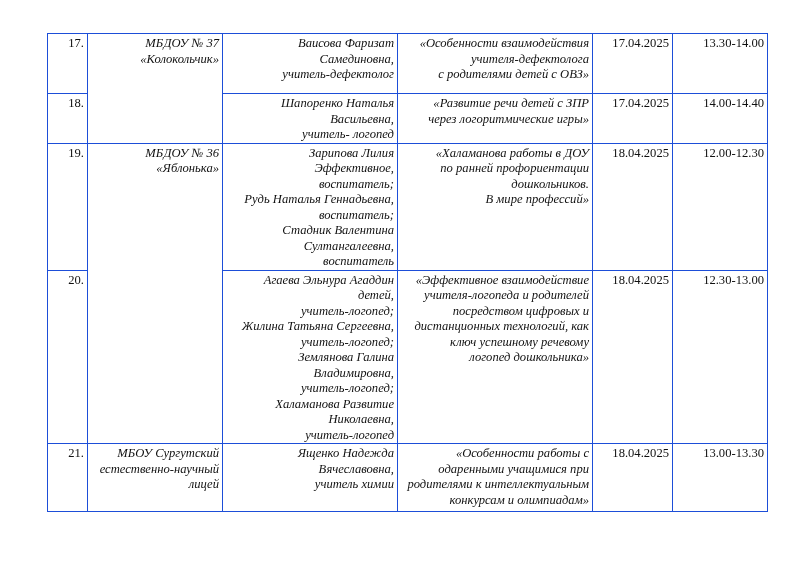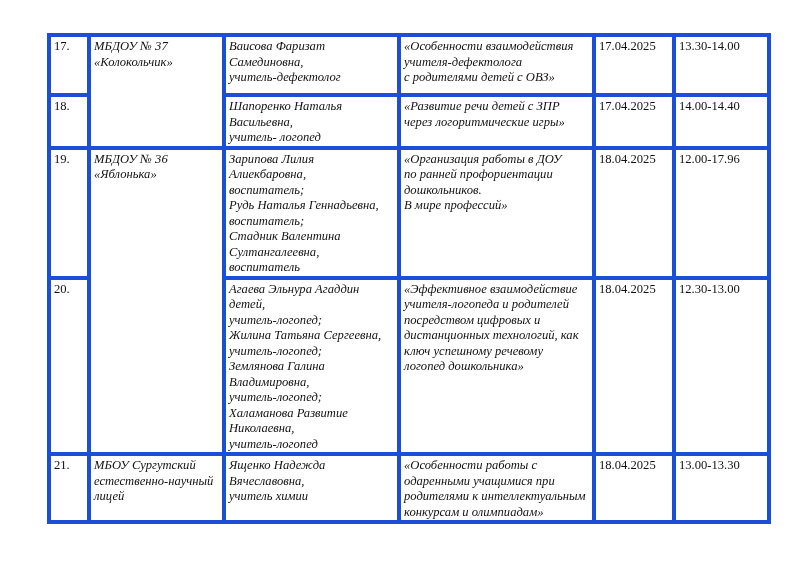--- a/index.html
+++ b/index.html
@@ -1,20 +1,20 @@
 <!DOCTYPE html>
 <html><head>
 <meta charset="utf-8">
 <style>
   html, body { margin: 0; padding: 0; background: #ffffff; }
   body { width: 800px; height: 566px; position: relative; overflow: hidden;
          font-family: "Liberation Serif", "DejaVu Serif", serif; color: #111; }
   table.sched { position: absolute; left: 47px; top: 33px; border-collapse: collapse;
                 table-layout: fixed; width: 720px; font-size: 12.6px; line-height: 15.5px; }
-  table.sched td { border: 4px solid #1d4ed8; vertical-align: top; text-align: left;
+  table.sched td { border: 1px solid #1d4ed8; vertical-align: top; text-align: right;
                    padding: 2px 3px 0 3px; }
   .line { display: block; white-space: nowrap; font-style: italic; }
   td.num { text-align: center; }
 </style>
 </head>
 <body>
 
 <table class="sched">
   <colgroup>
     <col style="width:40px">
@@ -59,36 +59,36 @@
       <td>14.00-14.40</td>
     </tr>
     <tr style="height:121px">
       <td class="num">19.</td>
       <td rowspan="2">
         <span class="line">МБДОУ № 36</span>
         <span class="line">«Яблонька»</span>
       </td>
       <td>
         <span class="line">Зарипова Лилия</span>
-        <span class="line">Алиекбаровна,</span>
+        <span class="line">Эффективное,</span>
         <span class="line">воспитатель;</span>
         <span class="line">Рудь Наталья Геннадьевна,</span>
         <span class="line">воспитатель;</span>
         <span class="line">Стадник Валентина</span>
         <span class="line">Султангалеевна,</span>
         <span class="line">воспитатель</span>
       </td>
       <td>
-        <span class="line">«Организация работы в ДОУ</span>
+        <span class="line">«Халаманова работы в ДОУ</span>
         <span class="line">по ранней профориентации</span>
         <span class="line">дошкольников.</span>
         <span class="line">В мире профессий»</span>
       </td>
       <td>18.04.2025</td>
-      <td>12.00-17.96</td>
+      <td>12.00-12.30</td>
     </tr>
     <tr style="height:169px">
       <td class="num">20.</td>
       <td>
         <span class="line">Агаева Эльнура Агаддин</span>
         <span class="line">детей,</span>
         <span class="line">учитель-логопед;</span>
         <span class="line">Жилина Татьяна Сергеевна,</span>
         <span class="line">учитель-логопед;</span>
         <span class="line">Землянова Галина</span>

